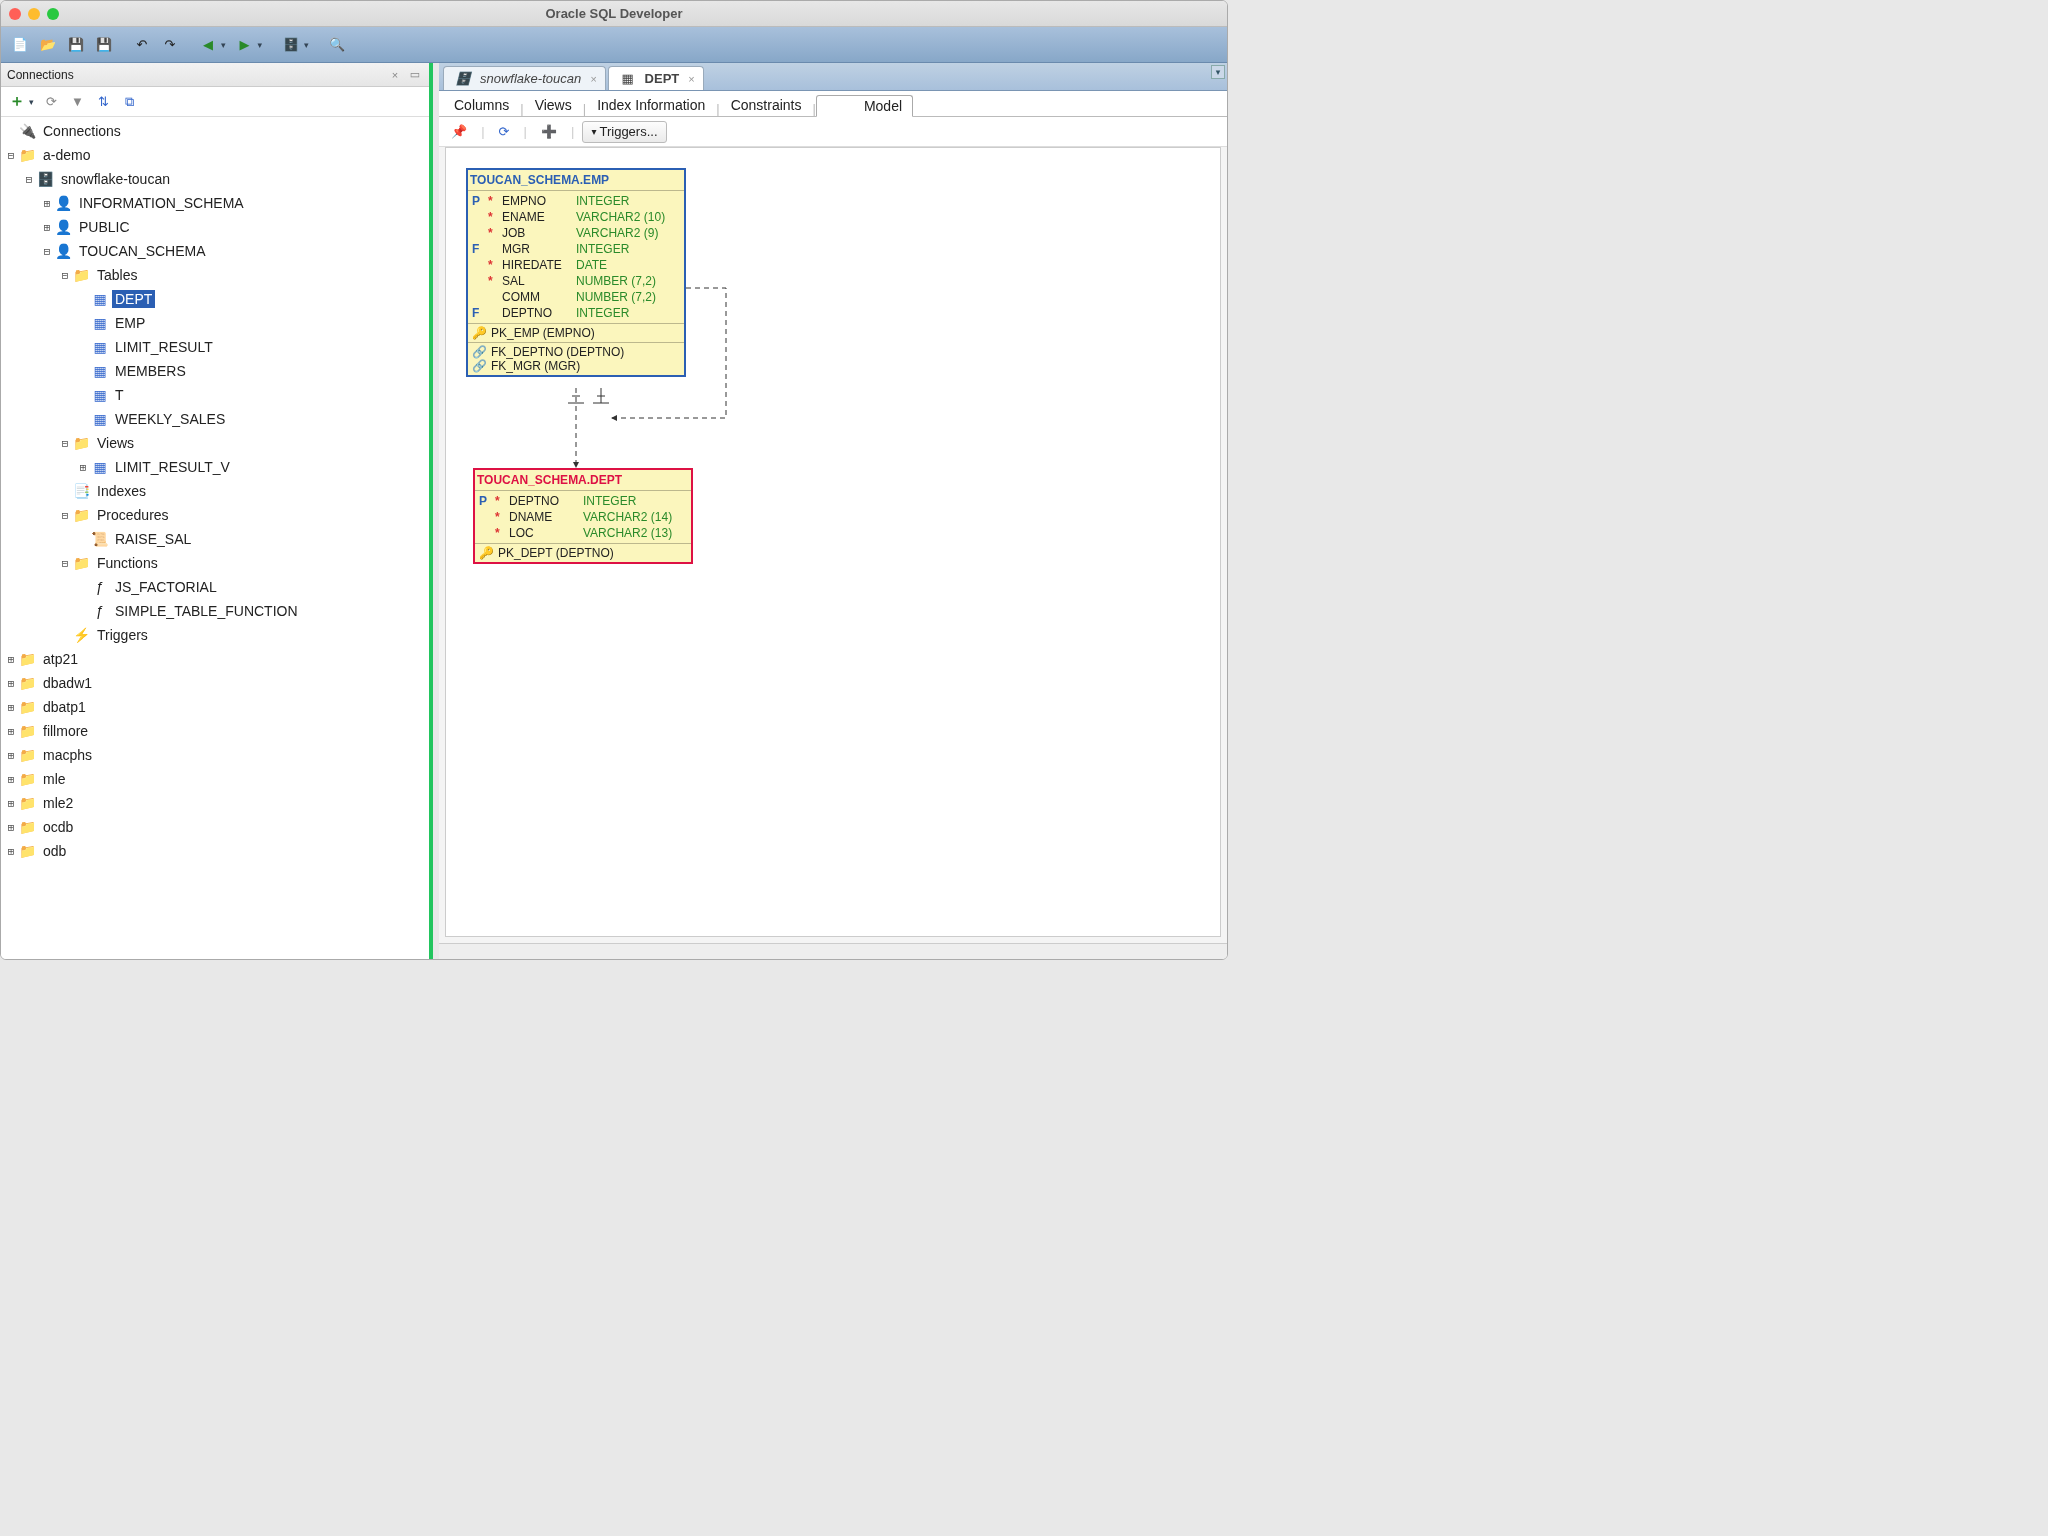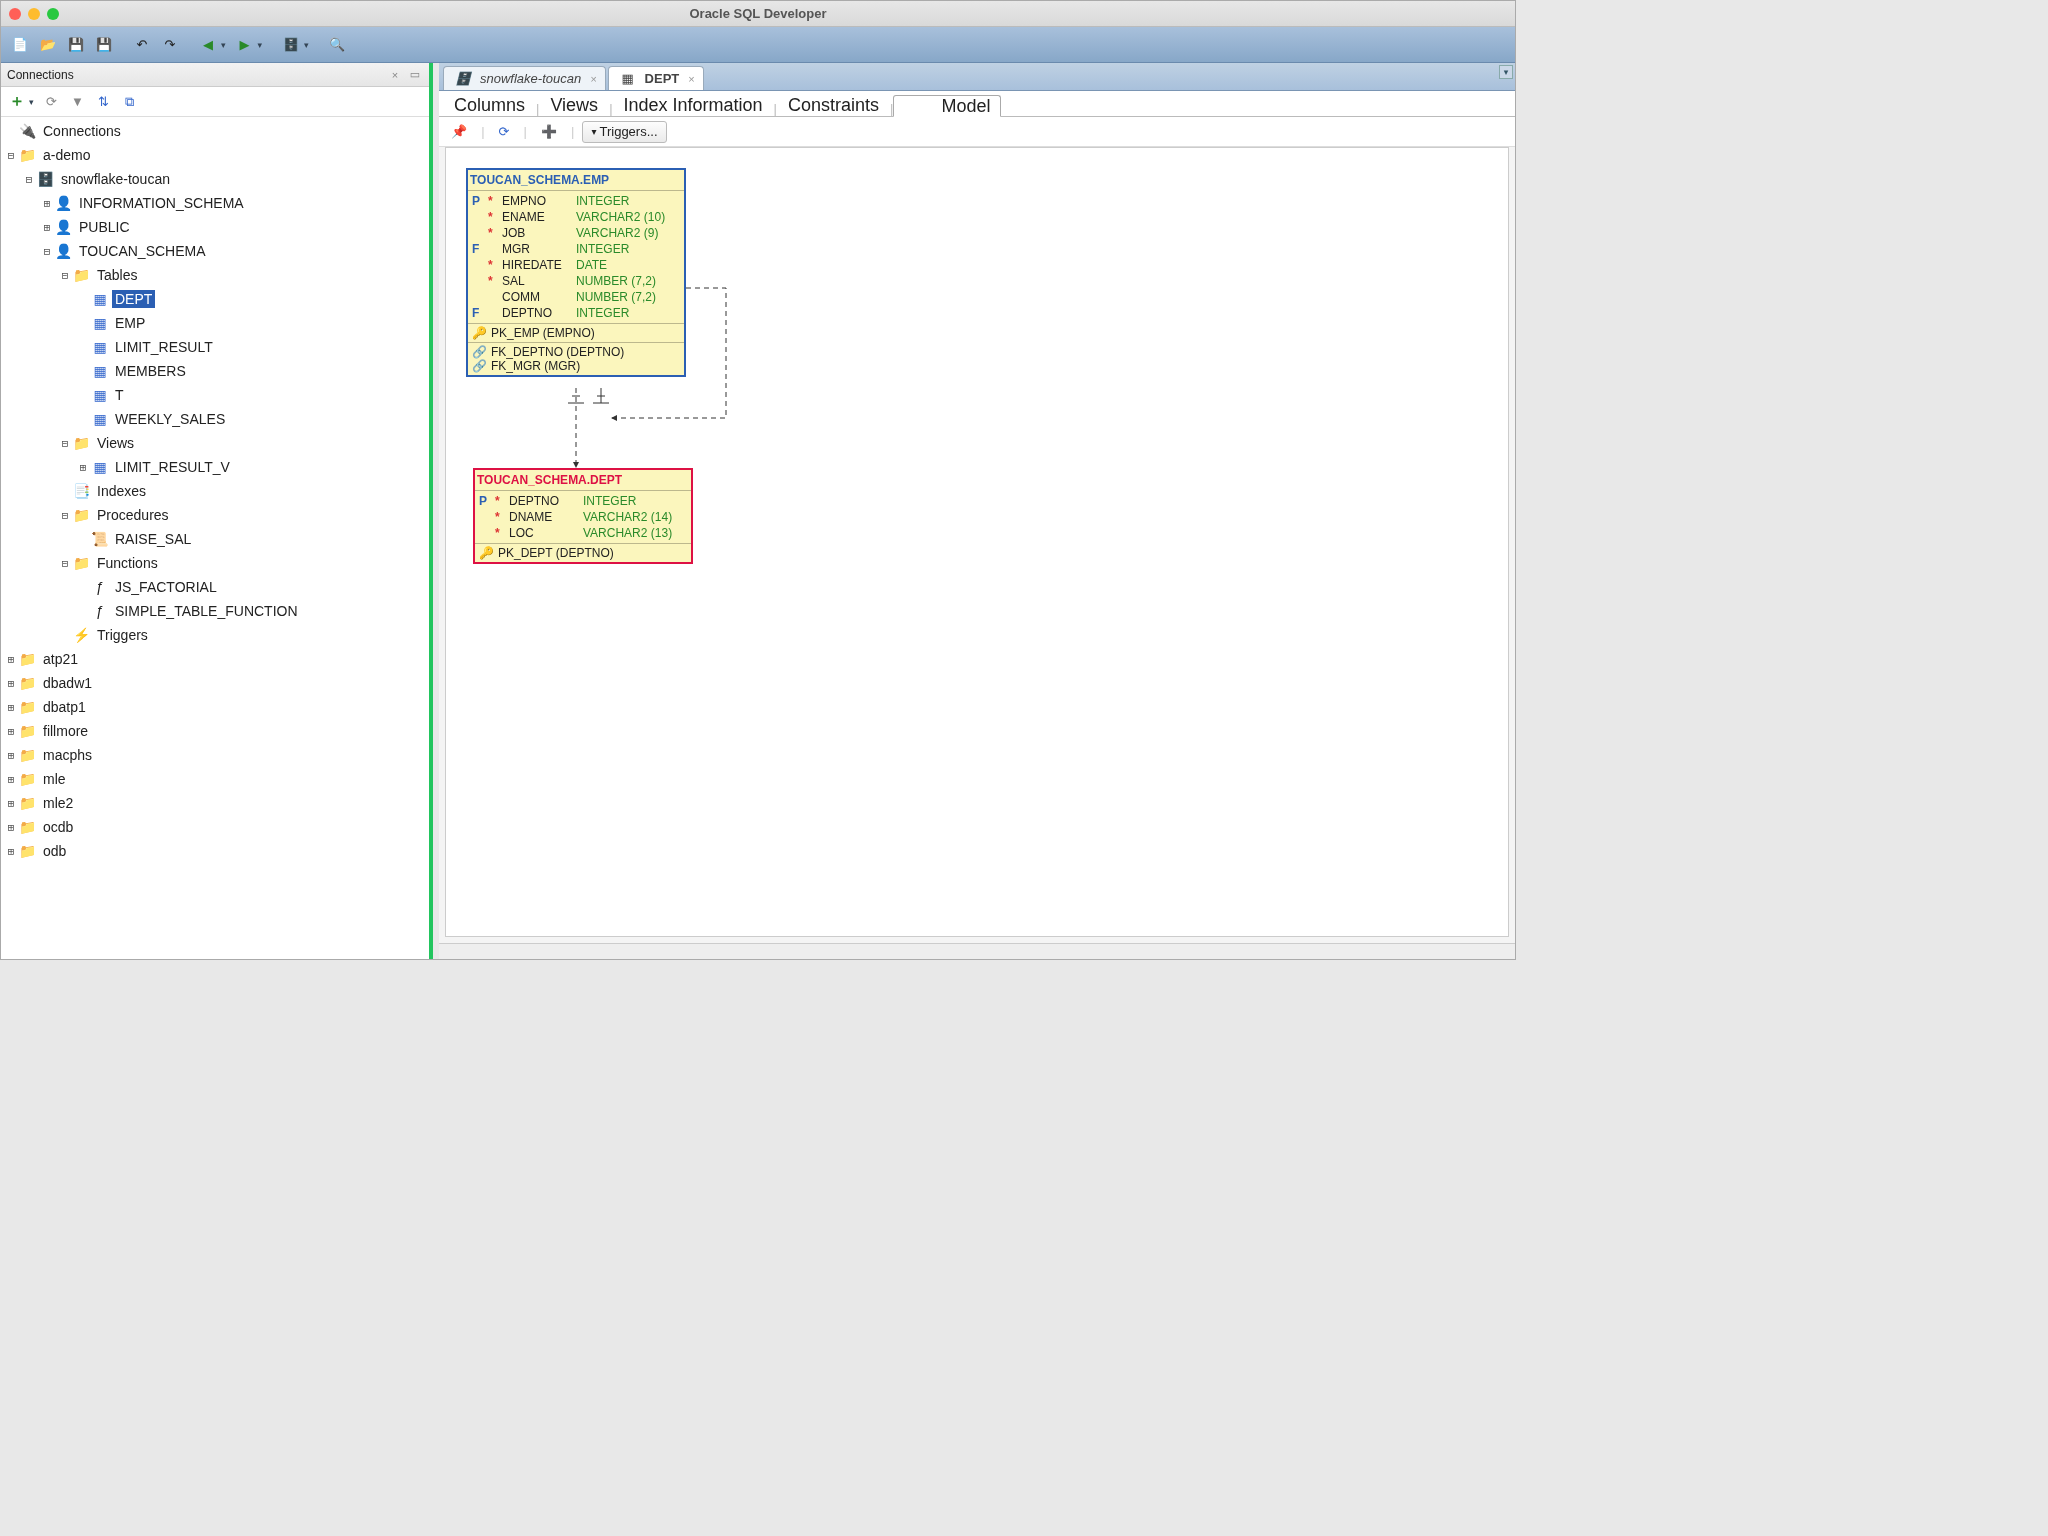--- a/index.html
+++ b/index.html
@@ -1,17 +1,17 @@
 <!DOCTYPE html>
 <html><head>
 <meta charset="utf-8">
 <style>
 * { box-sizing: border-box; margin: 0; padding: 0; }
 body { font-family: "Helvetica Neue", Arial, sans-serif; font-size: 13px; color: #222; background: #e8e8e8; }
-.window { width: 1516px; height: 960px; background: #fff; border: 1px solid #aaa; border-radius: 0; overflow: hidden; display:flex; flex-direction:column; }
+.window { width: 1228px; height: 960px; background: #fff; border: 1px solid #aaa; border-radius: 6px; overflow: hidden; display:flex; flex-direction:column; }
 .titlebar { height: 26px; background: linear-gradient(#e7e7e7,#d9d9d9); display:flex; align-items:center; padding:0 8px; border-bottom:1px solid #bbb; }
 .traffic { display:flex; gap:7px; }
 .dot { width:12px; height:12px; border-radius:50%; }
 .dot.r{background:#ff5f57;} .dot.y{background:#febc2e;} .dot.g{background:#28c840;}
 .title { flex:1; text-align:center; font-weight:600; color:#555; font-size:13px; }
 .maintoolbar { height:36px; background:linear-gradient(#a8c0db,#87a7c8); border-bottom:1px solid #6a8aad; display:flex; align-items:center; padding:0 6px; gap:2px; }
 .tbtn { width:26px; height:26px; display:flex; align-items:center; justify-content:center; cursor:pointer; border-radius:3px; }
 .tsep { width:8px; }
 .tdd { font-size:9px; color:#345; margin-left:-2px; margin-right:4px; }
 .body { flex:1; display:flex; overflow:hidden; }
@@ -29,21 +29,21 @@
 .ticon { width:18px; height:18px; margin:0 3px 0 2px; display:inline-flex; align-items:center; justify-content:center;}
 .label { padding:1px 3px; }
 .label.sel { background:#2b5fb3; color:#fff; }
 .indent { display:inline-block; }
 .rightpanel { flex:1; display:flex; flex-direction:column; background:#f4f4f4; }
 .etabs { height:28px; background:linear-gradient(#bfd1e3,#a8c0db); display:flex; align-items:flex-end; padding-left:4px; border-bottom:1px solid #7a95b3;}
 .etab { height:24px; background:#eef3f8; border:1px solid #9ab; border-bottom:none; border-radius:4px 4px 0 0; display:flex; align-items:center; padding:0 8px; margin-right:2px; font-size:13px; font-style:italic; color:#444; cursor:pointer; gap:5px;}
 .etab.active { background:#fff; font-style:normal;}
 .etab .x { color:#999; font-size:11px; margin-left:4px;}
 .subtabs { height:26px; background:#fff; border-bottom:1px solid #bbb; display:flex; align-items:flex-end; padding-left:4px;}
-.stab { height:22px; padding:0 10px; display:flex; align-items:center; font-size:18px; color:#222; border:1px solid transparent; cursor:pointer;}
+.stab { height:22px; padding:0 10px; display:flex; align-items:center; font-size:14px; color:#222; border:1px solid transparent; cursor:pointer;}
 .stab.active { border:1px solid #aaa; border-bottom:1px solid #fff; background:#fff; border-radius:3px 3px 0 0; margin-bottom:-1px;padding-left:47px;}
 .subtabs .sep { color:#bbb; }
 .edtoolbar { height:30px; background:#fff; border-bottom:1px solid #ddd; display:flex; align-items:center; padding:0 6px; gap:8px;}
 .edbtn { height:22px; display:flex; align-items:center; padding:0 6px; cursor:pointer;}
 .actions { border:1px solid #bbb; border-radius:3px; background:linear-gradient(#fdfdfd,#eaeaea); padding:2px 8px; font-size:13px;}
 .canvas { flex:1; position:relative; background:#fff; overflow:auto; margin:0 6px 6px 6px; border:1px solid #ccc;}
 .entity { position:absolute; border:2px solid; background:#fbf6bd; font-size:12px; }
 .entity.emp { border-color:#2b5fb3; }
 .entity.dept { border-color:#d14; }
 .entity .ehdr { font-weight:bold; padding:3px 2px; border-bottom:1px solid rgba(0,0,0,.25);}

